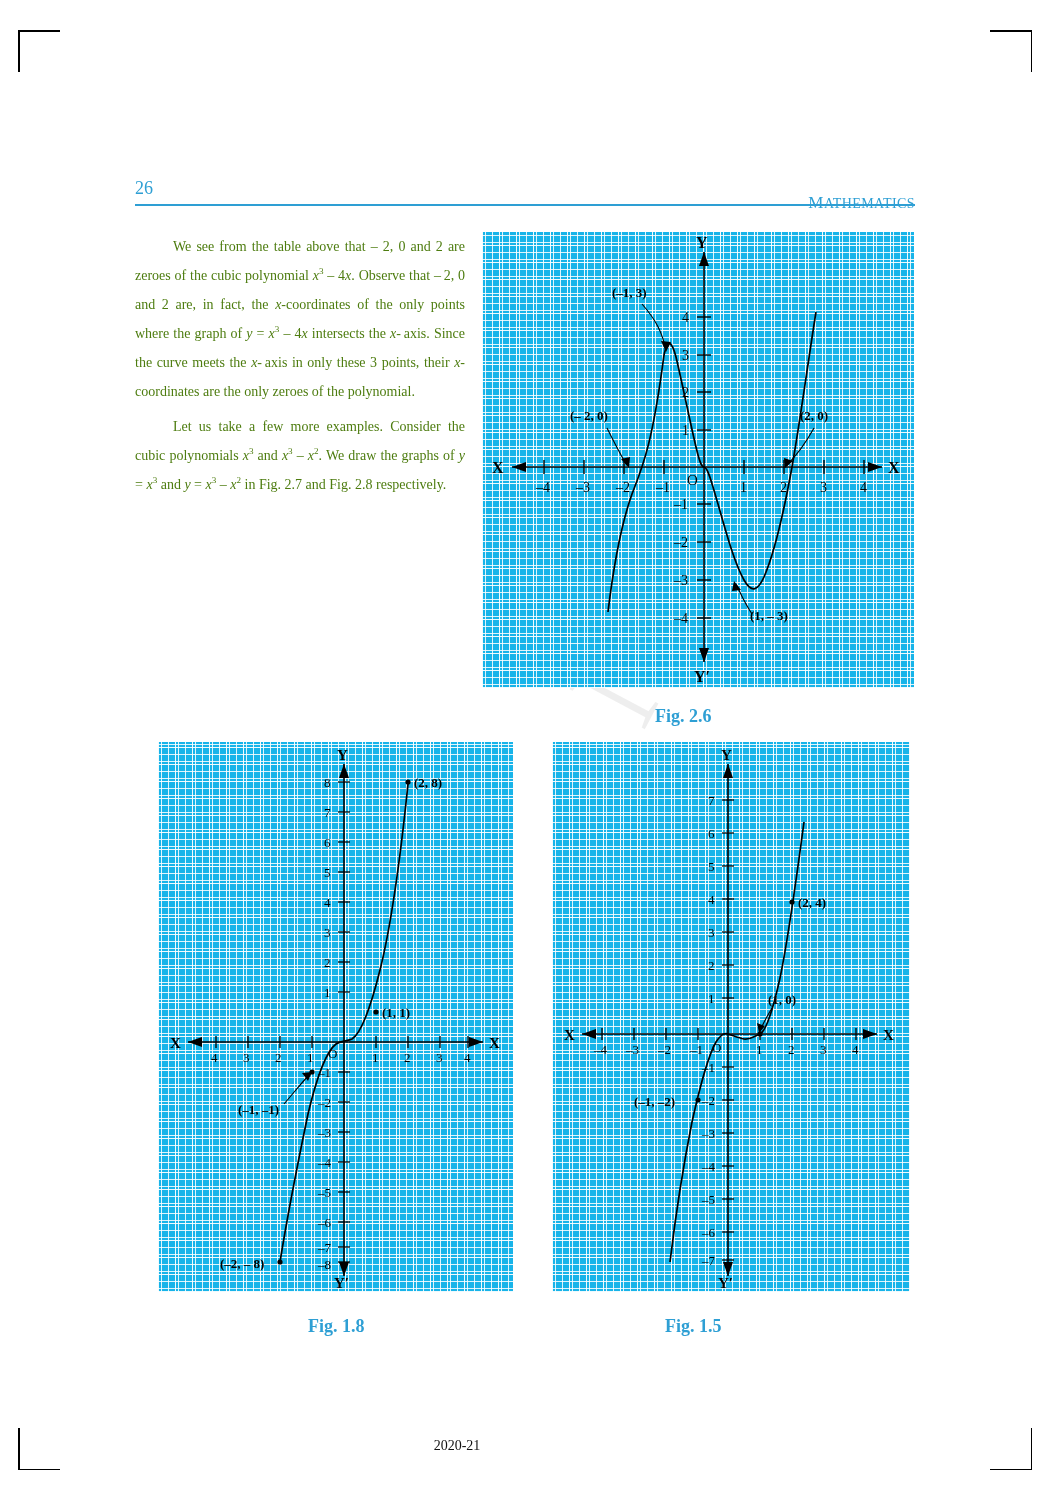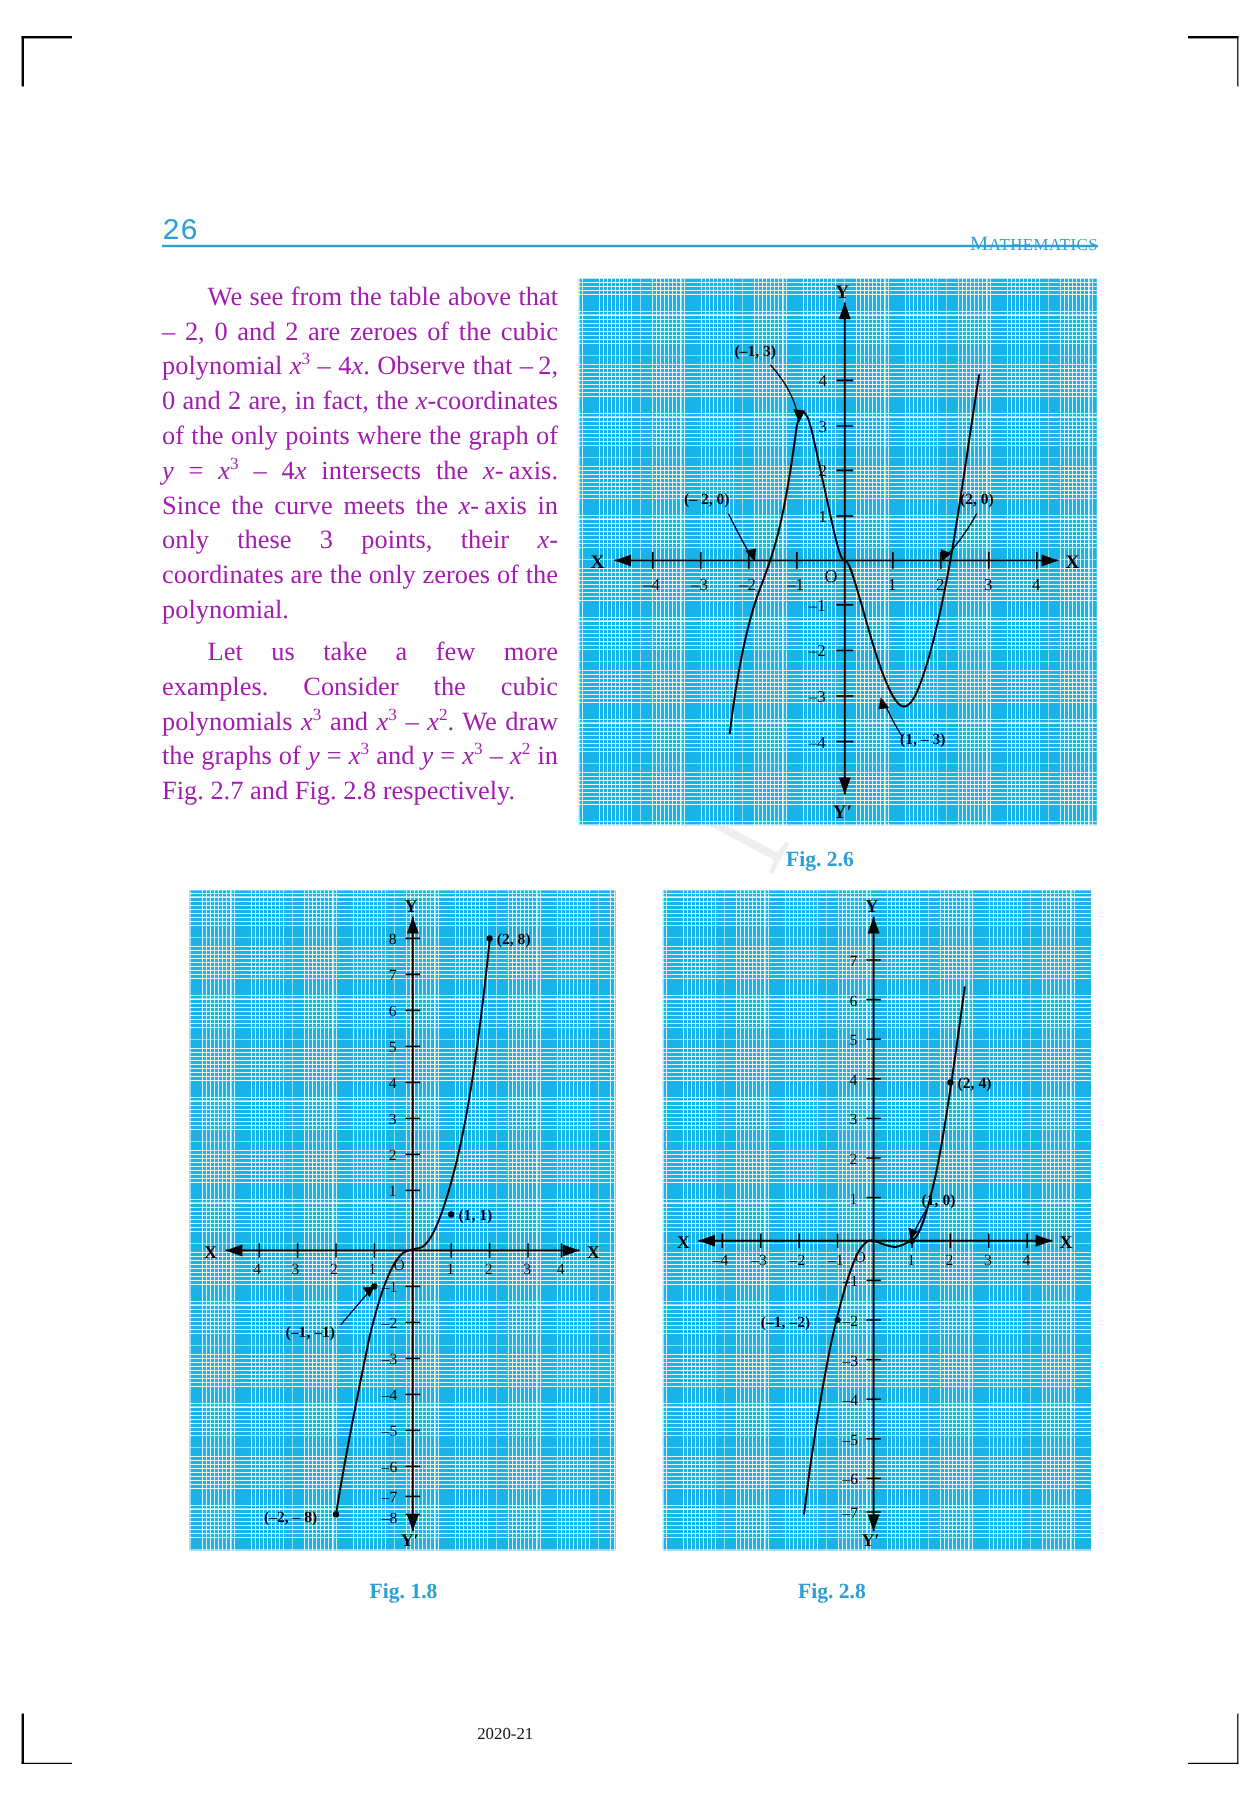--- a/index.html
+++ b/index.html
@@ -34,23 +34,23 @@
     position: absolute;
     left: 135px;
     top: 178px;
     width: 780px;
     height: 30px;
   }
   .page-num {
     position: absolute;
     left: 0;
     top: 0;
-    font-size: 25px;
+    font-size: 18px;
     color: #2e9fd4;
-    font-family: Liberation Mono, monospace;
+    font-family: Liberation Serif, serif;
   }
   .header-title {
     position: absolute;
     right: 0;
     top: 15px;
     font-size: 14px;
     color: #2e9fd4;
     letter-spacing: 0.4px;
     font-variant: small-caps;
     font-family: "Liberation Serif", serif;
@@ -64,23 +64,23 @@
     height: 2px;
     background: #2e9fd4;
   }
 
   
   .textcol {
     position: absolute;
     left: 135px;
     top: 232px;
     width: 330px;
-    font-size: 22px;
+    font-size: 14px;
     line-height: 29px;
-    color: #a21caf;
+    color: #4d7c0f;
     text-align: justify;
   }
   .textcol p { margin: 0 0 6px 0; text-indent: 38px; }
   .textcol i { font-style: italic; }
   sup { font-size: 0.65em; vertical-align: super; line-height: 0; }
 
   
   .watermark {
     position: absolute;
     left: 480px;
@@ -123,20 +123,21 @@
   
   .footer {
     position: absolute;
     left: 0;
     top: 1438px;
     width: 842px;
     text-align: center;
     font-size: 14px;
     font-family: "Liberation Serif", serif;
     color: #111;
+    padding-left: 36px;
   }
 
   svg text {
     font-family: "Liberation Serif", serif;
   }
 </style>
 </head>
 <body>
 
 <div class="crop crop-tl-h"></div>
@@ -443,15 +444,15 @@
       <text x="246" y="165">(2, 4)</text>
       <text x="216" y="262">(1, 0)</text>
       <text x="82" y="364">(–1, –2)</text>
     </g>
     <g fill="none" stroke="#000" stroke-width="1.1">
       <path d="M220,266 C214,276 210,284 208,289"></path>
     </g>
     <polygon points="207,291 205,281 213,284" fill="#000"></polygon>
   </svg>
 </div>
-<div class="figcaption cap28">Fig.  2.8</div>
+<div class="figcaption cap28">Fig.  1.5</div>
 
 <div class="footer">2020-21</div>
 
 </body></html>

